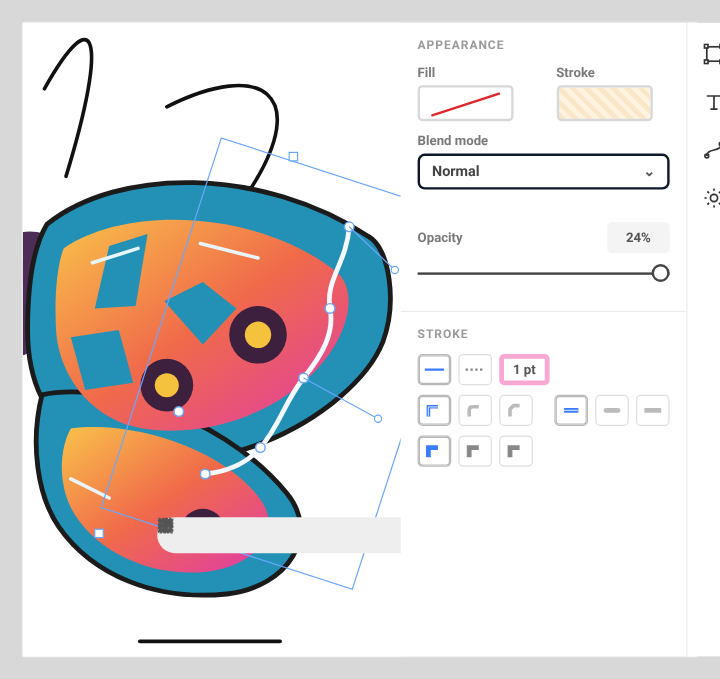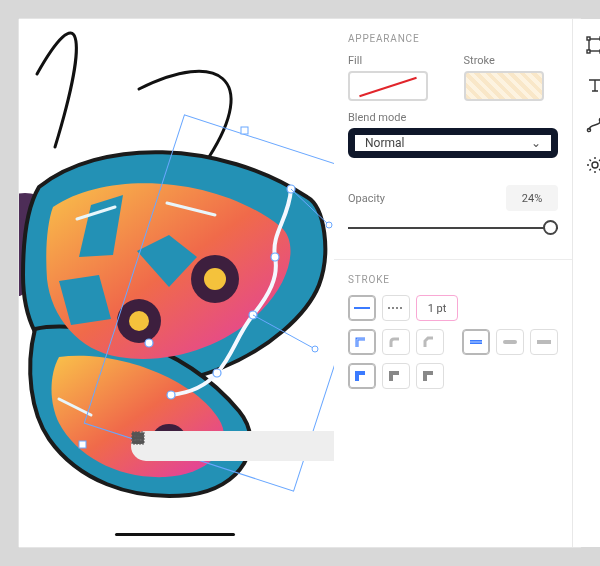--- a/index.html
+++ b/index.html
@@ -1,43 +1,43 @@
 <!DOCTYPE html>
 <html><head>
 <meta charset="utf-8">
 <style>
   *{box-sizing:border-box;margin:0;padding:0;font-family:-apple-system,BlinkMacSystemFont,"Segoe UI",Roboto,Arial,sans-serif;}
   body{background:#d8d8d8;width:600px;height:566px;overflow:hidden;}
   .app{position:relative;left:18px;top:18px;width:564px;height:530px;background:#ffffff;border:1px solid #e5e5e5;border-radius:2px;display:flex;}
   .canvas{position:relative;flex:0 0 315px;height:100%;overflow:hidden;background:#fff;}
   .canvas svg{position:absolute;left:0;top:0;}
   
-  .props{flex:0 0 204px;height:100%;border-right:1px solid #e8e8e8;padding:14px 14px 4px 14px;color:#6f6f6f;font-size:10px;}
+  .props{flex:0 0 204px;height:100%;border-right:1px solid #e8e8e8;padding:14px 14px 4px 14px;color:#6f6f6f;font-size:10px;font-weight:bold;}
   .section-title{letter-spacing:.08em;font-size:10px;color:#9a9a9a;margin-bottom:10px;}
   .row{display:flex;gap:21px;margin-bottom:10px;}
   .lbl{font-size:11px;color:#7a7a7a;margin-bottom:4px;display:block;}
   .swatch{width:80px;height:30px;border:2px solid #d8d8d8;border-radius:4px;background:#fff;display:flex;align-items:center;justify-content:center;}
   .swatch.none{position:relative;}
   .swatch.none::after{content:"";position:absolute;left:8px;right:8px;top:50%;border-top:2.5px solid #e1252b;transform:rotate(-18deg);}
   .swatch.stroke{background:repeating-linear-gradient(45deg,#f9e7c8 0 4px,#fdf3e0 4px 8px);}
   .field{margin-bottom:27px;}
-  .select{width:100%;height:30px;border:7px solid #0f172a;border-radius:6px;background:#fff;display:flex;align-items:center;justify-content:space-between;padding:0 10px;font-size:12px;color:#444;}
+  .select{width:100%;height:30px;border:2px solid #0f172a;border-radius:6px;background:#fff;display:flex;align-items:center;justify-content:space-between;padding:0 10px;font-size:12px;color:#444;}
   .select .chev{font-size:12px;color:#555;}
   .op-row{display:flex;align-items:center;justify-content:space-between;margin-bottom:4px;}
   .op-row span{font-size:11px;color:#7a7a7a;}
   .pct{width:52px;height:26px;background:#f4f4f4;border-radius:4px;display:flex;align-items:center;justify-content:center;font-size:11px;color:#555;}
   .slider{position:relative;height:26px;margin-bottom:18px;}
   .slider .track{position:absolute;left:0;right:0;top:12px;height:2px;background:#444;}
   .slider .knob{position:absolute;right:0;top:5px;width:15px;height:15px;border:2px solid #444;border-radius:50%;background:#fff;}
   hr.sep{border:none;border-top:1px solid #ececec;margin:0 -14px 14px -14px;}
   .btnrow{display:flex;gap:6px;margin-bottom:8px;}
   .sq{width:28px;height:26px;border:1px solid #dedede;border-radius:4px;background:#fff;display:flex;align-items:center;justify-content:center;}
   .sq.sel{border-color:#b8b8b8;box-shadow:inset 0 0 0 1px #b8b8b8;}
   .sq svg{display:block;}
-  .ptbox{width:42px;height:26px;border:1px solid #f9a8d4;border-radius:4px;background:#fff;display:flex;align-items:center;justify-content:center;font-size:11px;color:#555;}
+  .ptbox{width:42px;height:26px;border:4px solid #f9a8d4;border-radius:4px;background:#fff;display:flex;align-items:center;justify-content:center;font-size:11px;color:#555;}
   .gap6{width:6px;}
   
   .strip{flex:0 0 44px;height:100%;background:#fff;padding-top:16px;display:flex;flex-direction:column;align-items:center;gap:20px;}
   .strip .ticon{width:20px;height:20px;color:#3a3a3a;display:flex;align-items:center;justify-content:center;}
   
   .float{position:absolute;left:112px;top:412px;height:30px;padding:0 10px;background:#eeeeee;border-radius:15px;display:flex;align-items:center;gap:10px;}
   .float .fi{width:16px;height:16px;display:flex;align-items:center;justify-content:center;color:#555;}
   
   .bbar{position:absolute;left:96px;top:514px;width:120px;height:3px;background:#111;border-radius:2px;}
   

